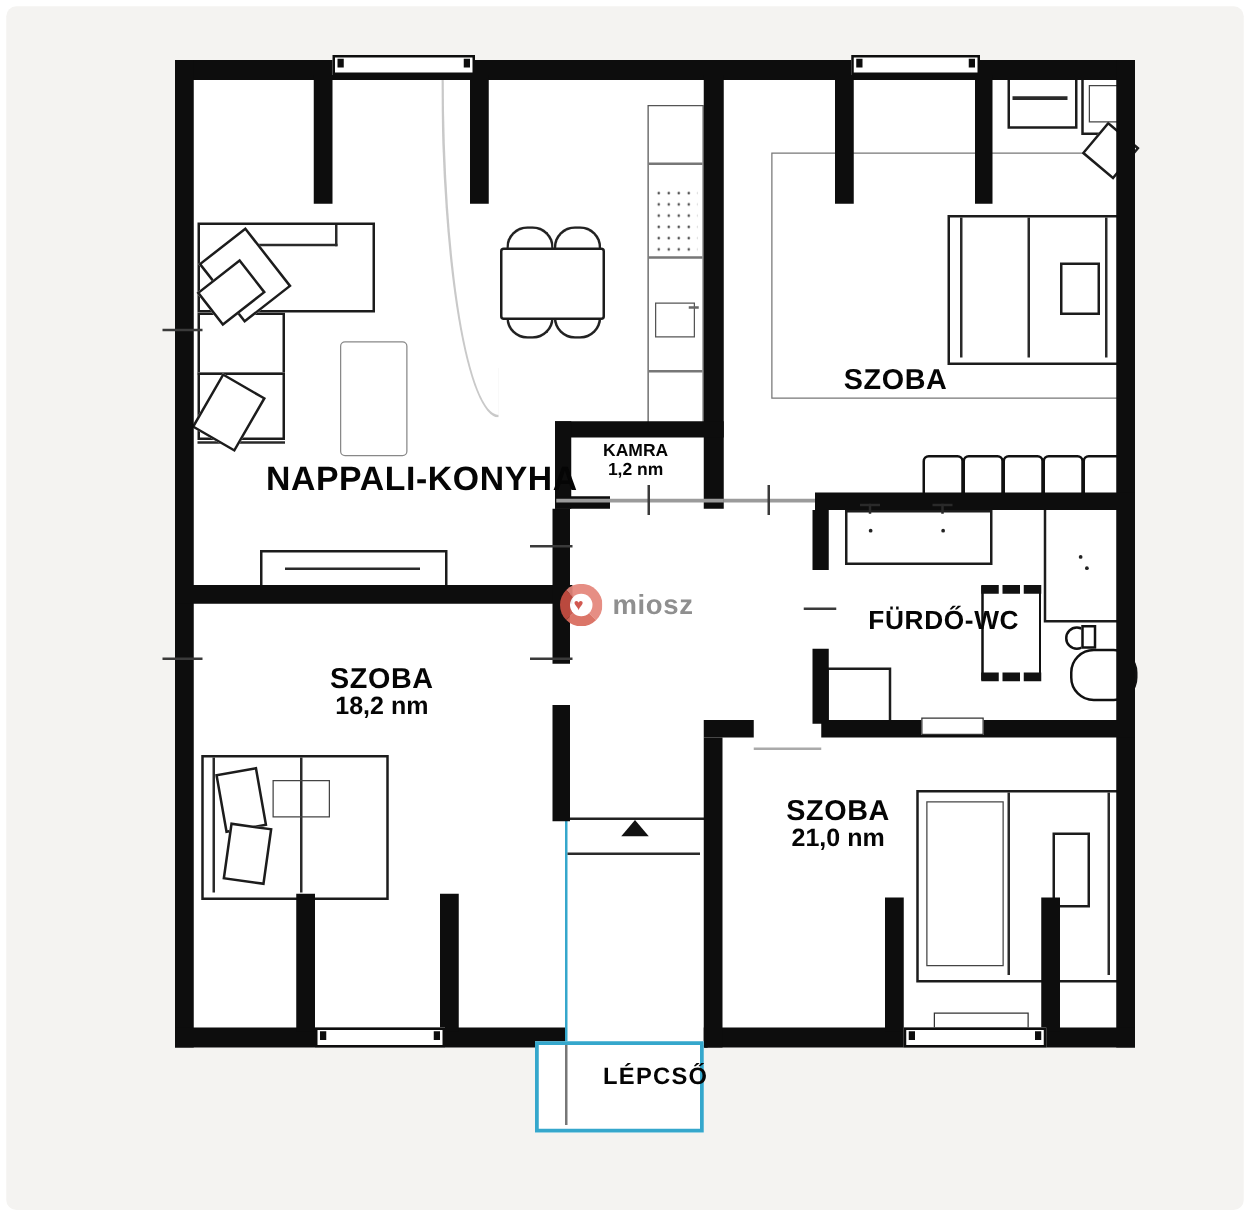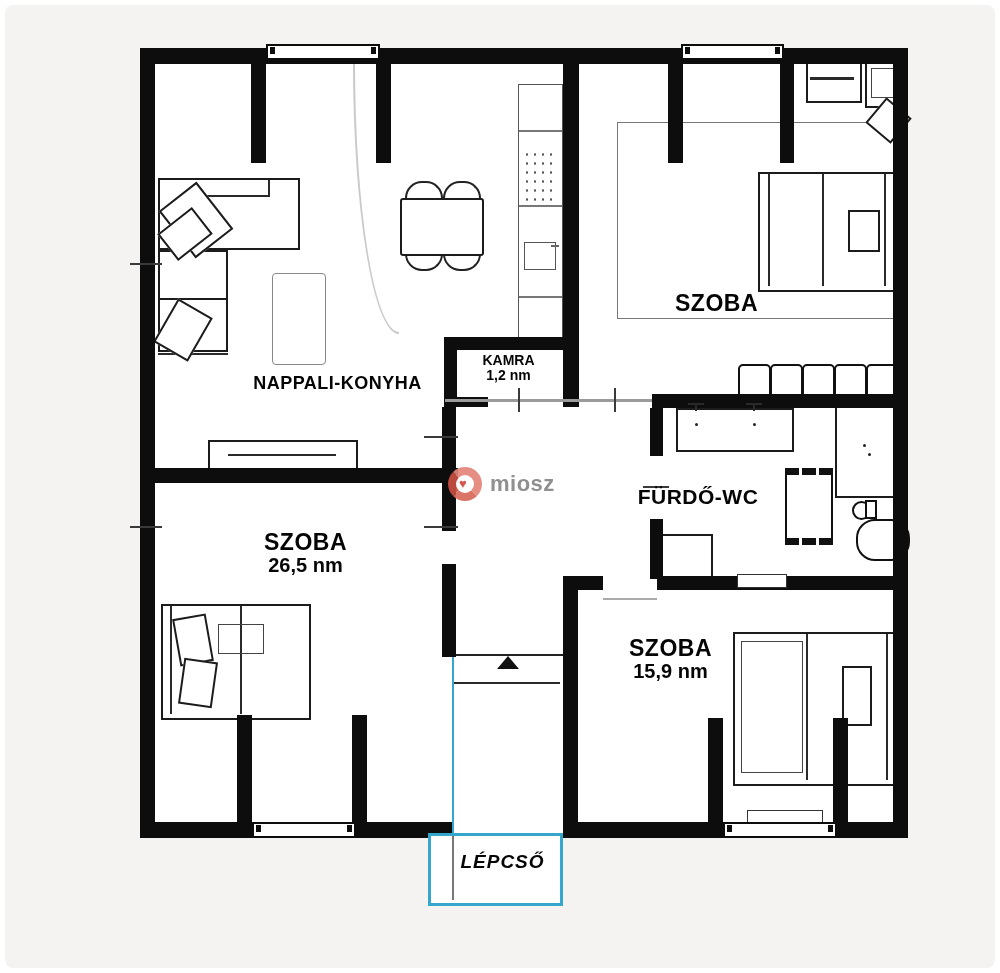--- a/index.html
+++ b/index.html
@@ -171,41 +171,41 @@
     <div class="cap" style="right:2px;"></div>
   </div>
 
   <div class="abs z3" style="left:447px;top:649px;width:110px;height:180px;background:#fff;border:2px solid #222;border-left:2px solid #35a7cc;"></div>
   <div class="ln z3" style="left:449px;top:677px;width:106px;height:2px;"></div>
   <div class="abs z3" style="left:492px;top:651px;width:0;height:0;border-left:11px solid transparent;border-right:11px solid transparent;border-bottom:13px solid #111;"></div>
   <div class="abs z5" style="left:423px;top:828px;width:129px;height:67px;background:#fff;border:3px solid #35a7cc;"></div>
   <div class="abs z5" style="left:447px;top:831px;width:2px;height:64px;background:#777;"></div>
 
   <div class="lbl" style="left:200px;top:366px;width:265px;">
-    <div class="name" style="font-size:18px;">NAPPALI-KONYHA</div>
+    <div class="name" style="font-size:27px;">NAPPALI-KONYHA</div>
   </div>
   <div class="lbl" style="left:619px;top:286px;width:185px;">
     <div class="name">SZOBA</div>
   </div>
   <div class="lbl" style="left:441px;top:348px;width:125px;">
     <div style="font-size:14px;line-height:15px;">KAMRA</div>
     <div style="font-size:14px;line-height:15px;">1,2 nm</div>
   </div>
-  <div class="lbl" style="left:604px;top:480px;width:178px;">
+  <div class="lbl" style="left:661px;top:480px;width:178px;">
     <div class="name" style="font-size:21px;">FÜRDŐ-WC</div>
   </div>
   <div class="lbl" style="left:208px;top:525px;width:185px;">
     <div class="name">SZOBA</div>
-    <div class="area">26,5 nm</div>
+    <div class="area">18,2 nm</div>
   </div>
   <div class="lbl" style="left:573px;top:631px;width:185px;">
     <div class="name">SZOBA</div>
-    <div class="area">15,9 nm</div>
-  </div>
-  <div class="lbl" style="left:435px;top:846px;width:125px;z-index:9;font-style:italic;">
+    <div class="area">21,0 nm</div>
+  </div>
+  <div class="lbl" style="left:457px;top:846px;width:125px;z-index:9;">
     <div style="font-size:19px;letter-spacing:1px;">LÉPCSŐ</div>
   </div>
 
   <div class="abs z9" style="left:443px;top:462px;display:flex;align-items:center;">
     <div style="width:34px;height:34px;box-sizing:border-box;border:8px solid #e4857a;border-left-color:#c94f43;border-bottom-color:#d96a5c;border-radius:50%;background:#fff;position:relative;opacity:.92;">
       <span style="position:absolute;left:3px;top:1px;font-size:13px;color:#cf4a42;">♥</span>
     </div>
     <div style="margin-left:8px;font-size:22px;font-weight:700;color:#8f8f8f;letter-spacing:.5px;">miosz</div>
   </div>
 

